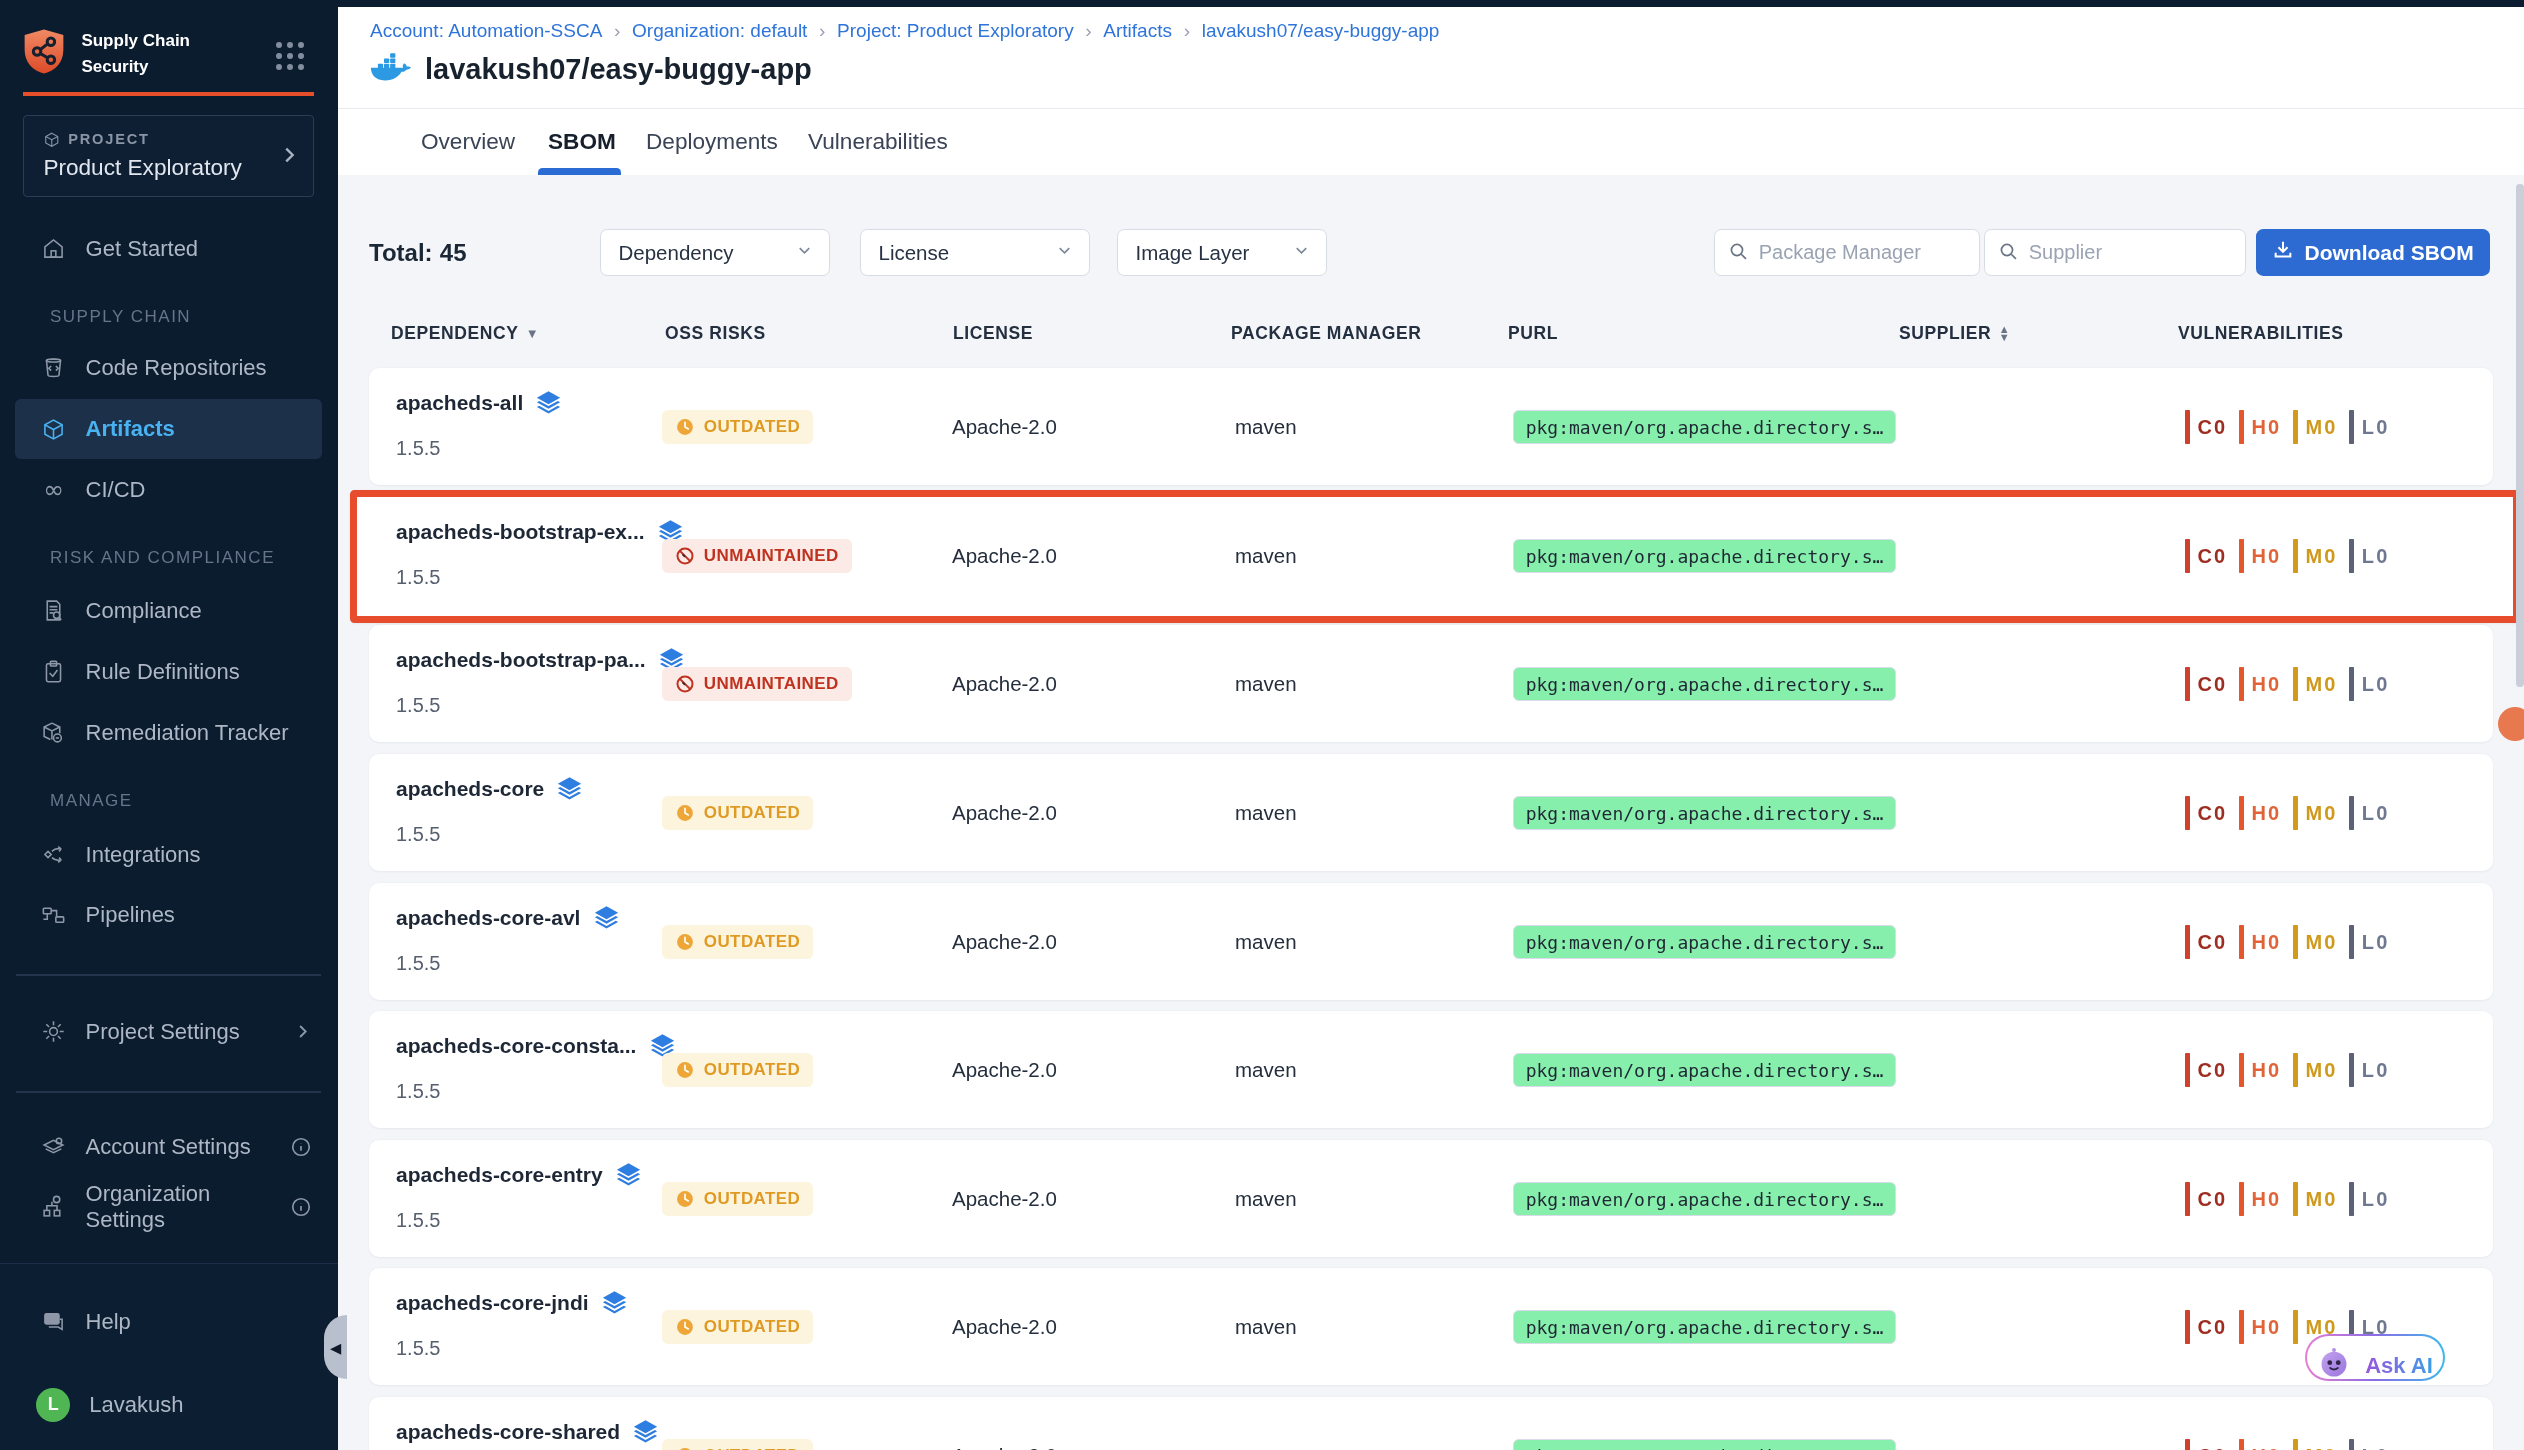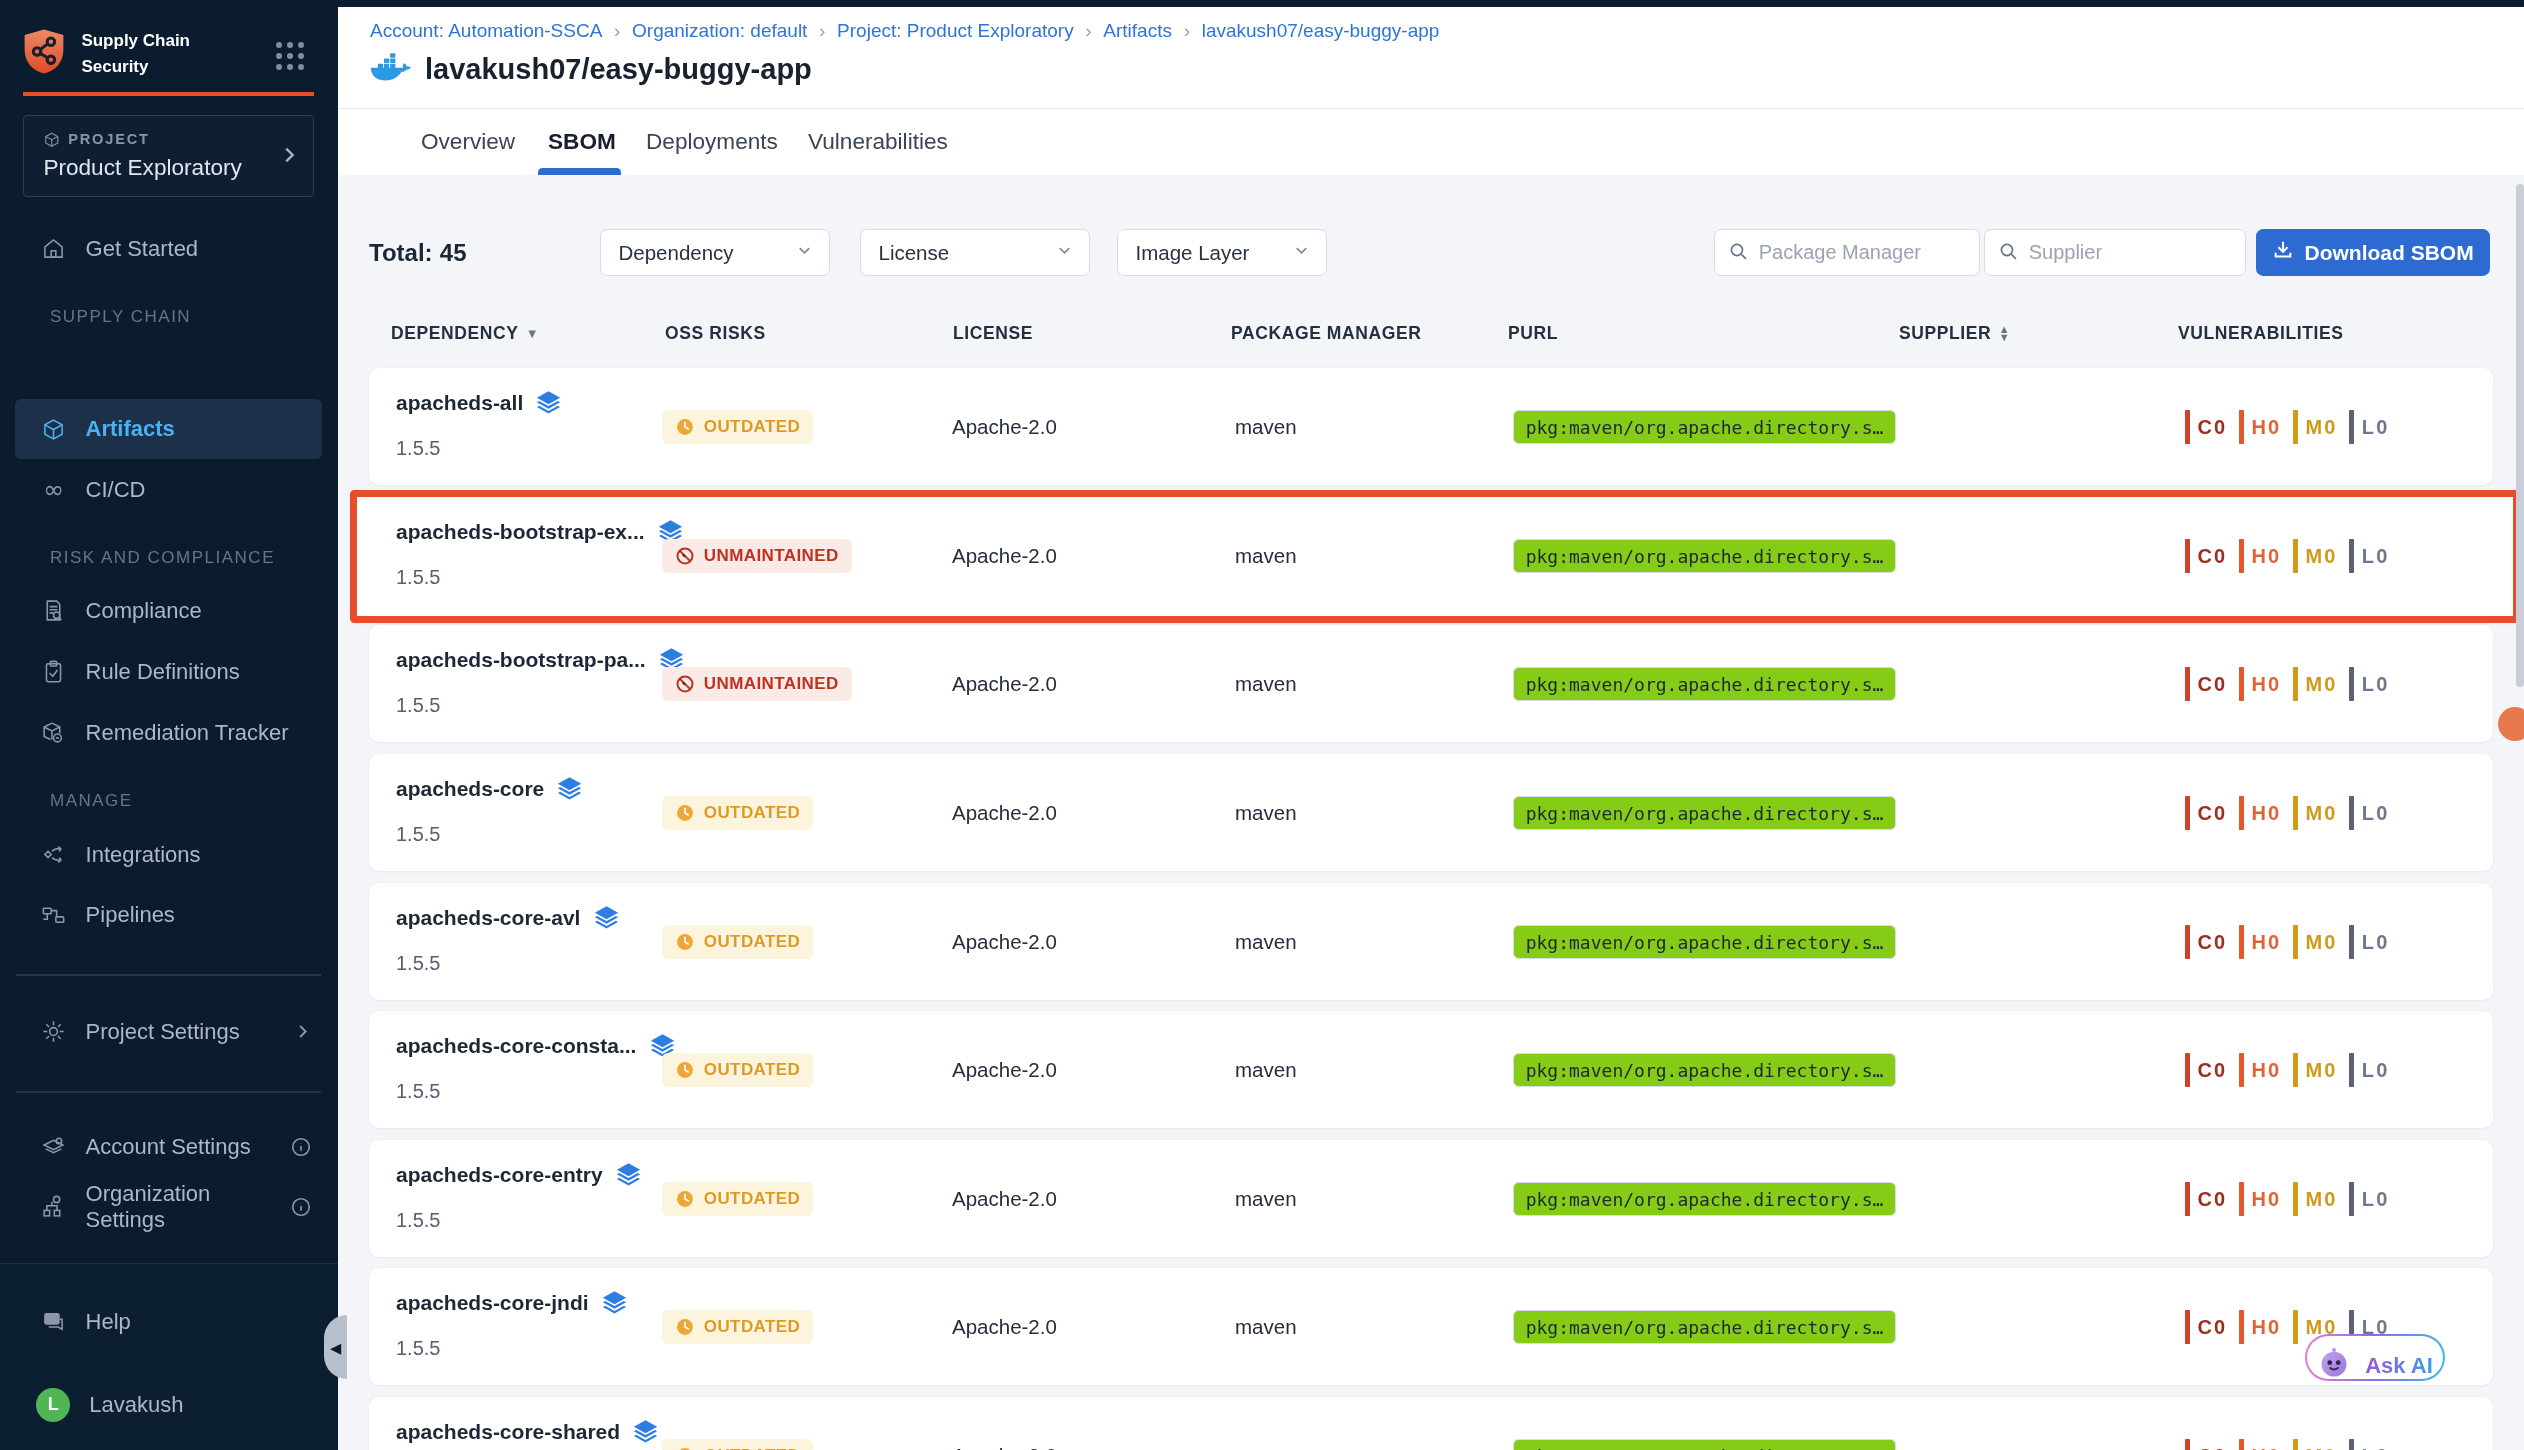--- a/index.html
+++ b/index.html
@@ -76,21 +76,21 @@
   .rowwrap { position:absolute; left:0; right:0; height:117px; }
   .card { position:absolute; left:31px; top:0; width:2124px; height:117px; background:#fff; border-radius:10.2px; box-shadow:0 0.7px 2.2px rgba(20,30,50,0.06); }
   .rowwrap.highlighted .card { left:11.7px; width:2170px; top:-7.3px; height:133px; border:7.3px solid #e74c2c; border-radius:4.4px; }
   .cell { position:absolute; height:34px; top:42px; display:flex; align-items:center; font-size:20.5px; color:#242e3d; }
   .c-name { left:58px; top:19px; height:32px; gap:10.2px; font-size:21px; font-weight:bold; color:#1d2736; }
   .c-version { left:58px; top:66px; height:29px; font-size:20px; color:#565f6e; font-weight:normal; }
   .badge { left:324px; gap:8.8px; padding:0 13px; border-radius:5.8px; font-size:17px; font-weight:bold; letter-spacing:0.4px; }
   .c-license { left:614px; }
   .c-pm { left:897px; }
   .c-purl { left:1175px; }
-  .purl-chip { font-family:"DejaVu Sans Mono", monospace; font-size:18px; color:#1f2734; background:#84cc16; border:1.5px solid #d9dce8; border-radius:5.8px; padding:5.8px 11.7px; white-space:nowrap; }
+  .purl-chip { font-family:"DejaVu Sans Mono", monospace; font-size:18px; color:#1f2734; background:#86efac; border:1.5px solid #d9dce8; border-radius:5.8px; padding:5.8px 11.7px; white-space:nowrap; }
   .c-vulns { left:1847px; gap:11.7px; }
   .vchip { display:flex; align-items:center; gap:7.3px; }
   .vbar { width:5.1px; height:34px; border-radius:0.7px; }
   .vtxt { font-size:20px; font-weight:bold; letter-spacing:2.2px; }
 
   
   .ask-ai { position:absolute; left:1967px; top:1334px; width:140px; height:47px; border-radius:23.4px; border:2.2px solid transparent; background:linear-gradient(#fff,#fff) padding-box, linear-gradient(90deg,#e77fd0,#8a6ce6,#3cb9ea) border-box; display:flex; align-items:flex-end; justify-content:center; gap:14px; cursor:pointer; z-index:20; }
   .ask-ai-label { font-size:22px; font-weight:bold; background:linear-gradient(90deg,#9a55dd,#3b9de8); -webkit-background-clip:text; background-clip:text; color:transparent; }
   .orange-dot { position:absolute; left:2160px; top:707px; width:34px; height:34px; border-radius:50%; background:#e8794f; z-index:15; }
   .scroll-thumb { position:absolute; right:1.5px; top:184px; width:7.3px; height:503px; border-radius:3.7px; background:#c9ced9; z-index:15; }
@@ -152,20 +152,30 @@
           <svg width="25" height="25" viewBox="0 0 32 32" fill="none" stroke="currentColor" stroke-width="2">
             <path d="M5 14 L16 5 L27 14 V27 H5 Z"></path>
             <rect x="13" y="19" width="6" height="8"></rect>
           </svg>
         </span>
       <span class="nav-label">Get Started</span>
     </div>
 
     <div class="nav-section" style="top:307px">SUPPLY CHAIN</div>
 
+    <div class="nav-item" style="top:341px">
+      <span class="nav-icon">
+          <svg width="25" height="25" viewBox="0 0 32 32" fill="none" stroke="currentColor" stroke-width="2">
+            <path d="M7 7 C7 5 25 5 25 7 L23 26 C23 28 9 28 9 26 Z"></path>
+            <ellipse cx="16" cy="7" rx="9" ry="2"></ellipse>
+            <path d="M13 14 L10 17 L13 20 M19 14 L22 17 L19 20"></path>
+          </svg>
+        </span>
+      <span class="nav-label">Code Repositories</span>
+    </div>
 
     <div class="nav-item active" style="top:399px; height:60px">
       <span class="nav-icon">
           <svg width="25" height="25" viewBox="0 0 32 32" fill="none" stroke="currentColor" stroke-width="2">
             <path d="M16 4 L27 10 V22 L16 28 L5 22 V10 Z"></path>
             <path d="M5 10 L16 16 L27 10 M16 16 V28"></path>
           </svg>
         </span>
       <span class="nav-label">Artifacts</span>
     </div>

